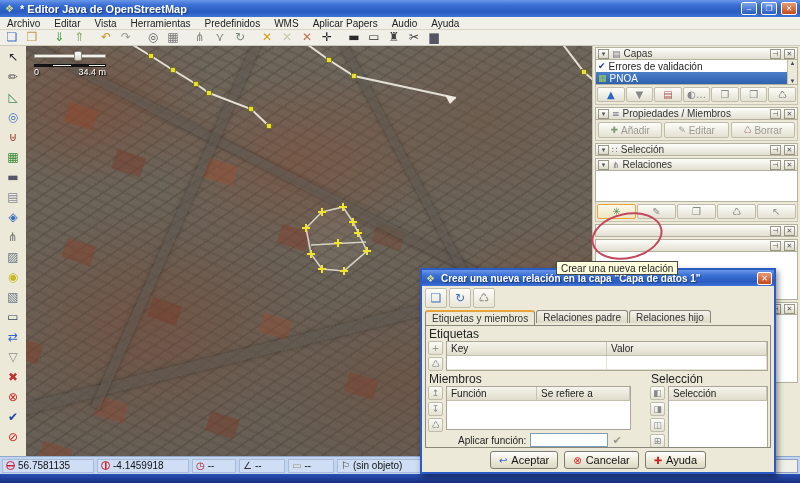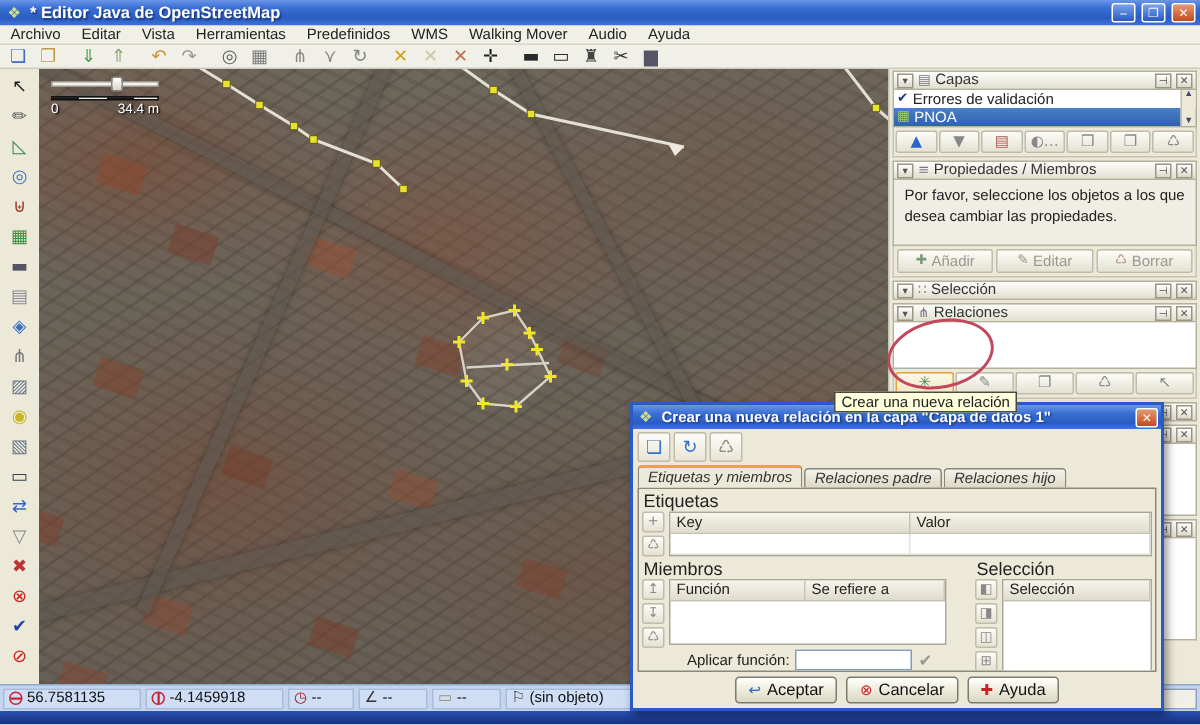--- a/index.html
+++ b/index.html
@@ -123,21 +123,21 @@
     display:flex; flex-direction:column; }
   .dtitle { height:16px; background:linear-gradient(180deg,#6a96e8 0%,#3a6fd4 35%,#2a5bc0 75%,#3f74d8 100%);
     display:flex; align-items:center; gap:4px; padding:0 2px; flex:none; }
   .dtitle .dtext { flex:1; color:#fff; font-weight:bold; font-size:10px; text-shadow:1px 1px 1px #1a3a80;
     white-space:nowrap; overflow:hidden; }
   .dclose { width:15px; height:13px; border:1px solid #fff; border-radius:2px; color:#fff; font-size:8px;
     display:flex; align-items:center; justify-content:center; background:linear-gradient(#e89a72,#c44a1a); }
   .dtoolbar { height:24px; display:flex; align-items:center; gap:2px; padding:1px 3px; flex:none; }
   .dtb { width:22px; height:20px; border:1px solid #c0bcac; border-radius:2px; background:linear-gradient(#fdfdf8,#e8e5d6);
     font-size:12px; display:flex; align-items:center; justify-content:center; font-family:"DejaVu Sans",sans-serif; }
-  .dtabs { height:15px; display:flex; align-items:flex-end; padding:0 3px; flex:none;font-style:italic; }
+  .dtabs { height:15px; display:flex; padding:0 3px; flex:none; }
   .dtab { font-size:10px; padding:0 6px; height:13px; display:flex; align-items:center; border:1px solid #8a887a;
     border-bottom:none; border-radius:3px 3px 0 0; background:linear-gradient(#f4f2ea,#ddd9c6); margin-right:1px; color:#333; }
   .dtab.active { height:15px; background:#ece9d8; border-top:2px solid #e8a33d; position:relative; z-index:2; }
   .dcontent { flex:1; border:1px solid #8a887a; margin:0 3px; background:#ece9d8; padding:1px 2px; display:flex;
     flex-direction:column; overflow:hidden; }
   .glabel { font-size:12px; color:#222; padding:0 1px; }
   .grp-tags { height:50px; display:flex; gap:2px; }
   .minibtncol { width:16px; display:flex; flex-direction:column; gap:2px; }
   .minibtn { width:15px; height:14px; border:1px solid #c0bcac; border-radius:2px; background:linear-gradient(#fdfdf8,#e4e1d2);
     font-size:9px; color:#888; display:flex; align-items:center; justify-content:center; font-family:"DejaVu Sans",sans-serif; }
@@ -175,21 +175,21 @@
     <span class="winbtn close">✕</span>
   </div>
 
   <div class="menubar">
     <span class="menuitem">Archivo</span>
     <span class="menuitem">Editar</span>
     <span class="menuitem">Vista</span>
     <span class="menuitem">Herramientas</span>
     <span class="menuitem">Predefinidos</span>
     <span class="menuitem">WMS</span>
-    <span class="menuitem">Walking Mover</span>
+    <span class="menuitem">Aplicar Papers</span>
     <span class="menuitem">Audio</span>
     <span class="menuitem">Ayuda</span>
   </div>
 
   <div class="toolbar">
     <button class="tbtn" style="color:#3a6fc0">❏</button>
     <button class="tbtn" style="color:#c09a4a">❐</button>
     <span class="tsep"></span>
     <button class="tbtn" style="color:#3f9c3f">⇓</button>
     <button class="tbtn" style="color:#8aa86a">⇑</button>
@@ -331,21 +331,20 @@
     </div>
 
     <div class="panel">
       <div class="phead">
         <span class="hbtn">▾</span>
         <span class="picon">≡</span>
         <span class="ptitle">Propiedades / Miembros</span>
         <span class="hbtn">⊣</span>
         <span class="hbtn">✕</span>
       </div>
-      <div class="propbody">Por favor, seleccione los objetos a los que desea cambiar las propiedades.</div>
       <div class="propbtns">
         <span class="propbtn">
           <span class="picon" style="color:#7a9a7a">✚</span>
           <span>Añadir</span>
         </span>
         <span class="propbtn">
           <span class="picon" style="color:#998">✎</span>
           <span>Editar</span>
         </span>
         <span class="propbtn">

